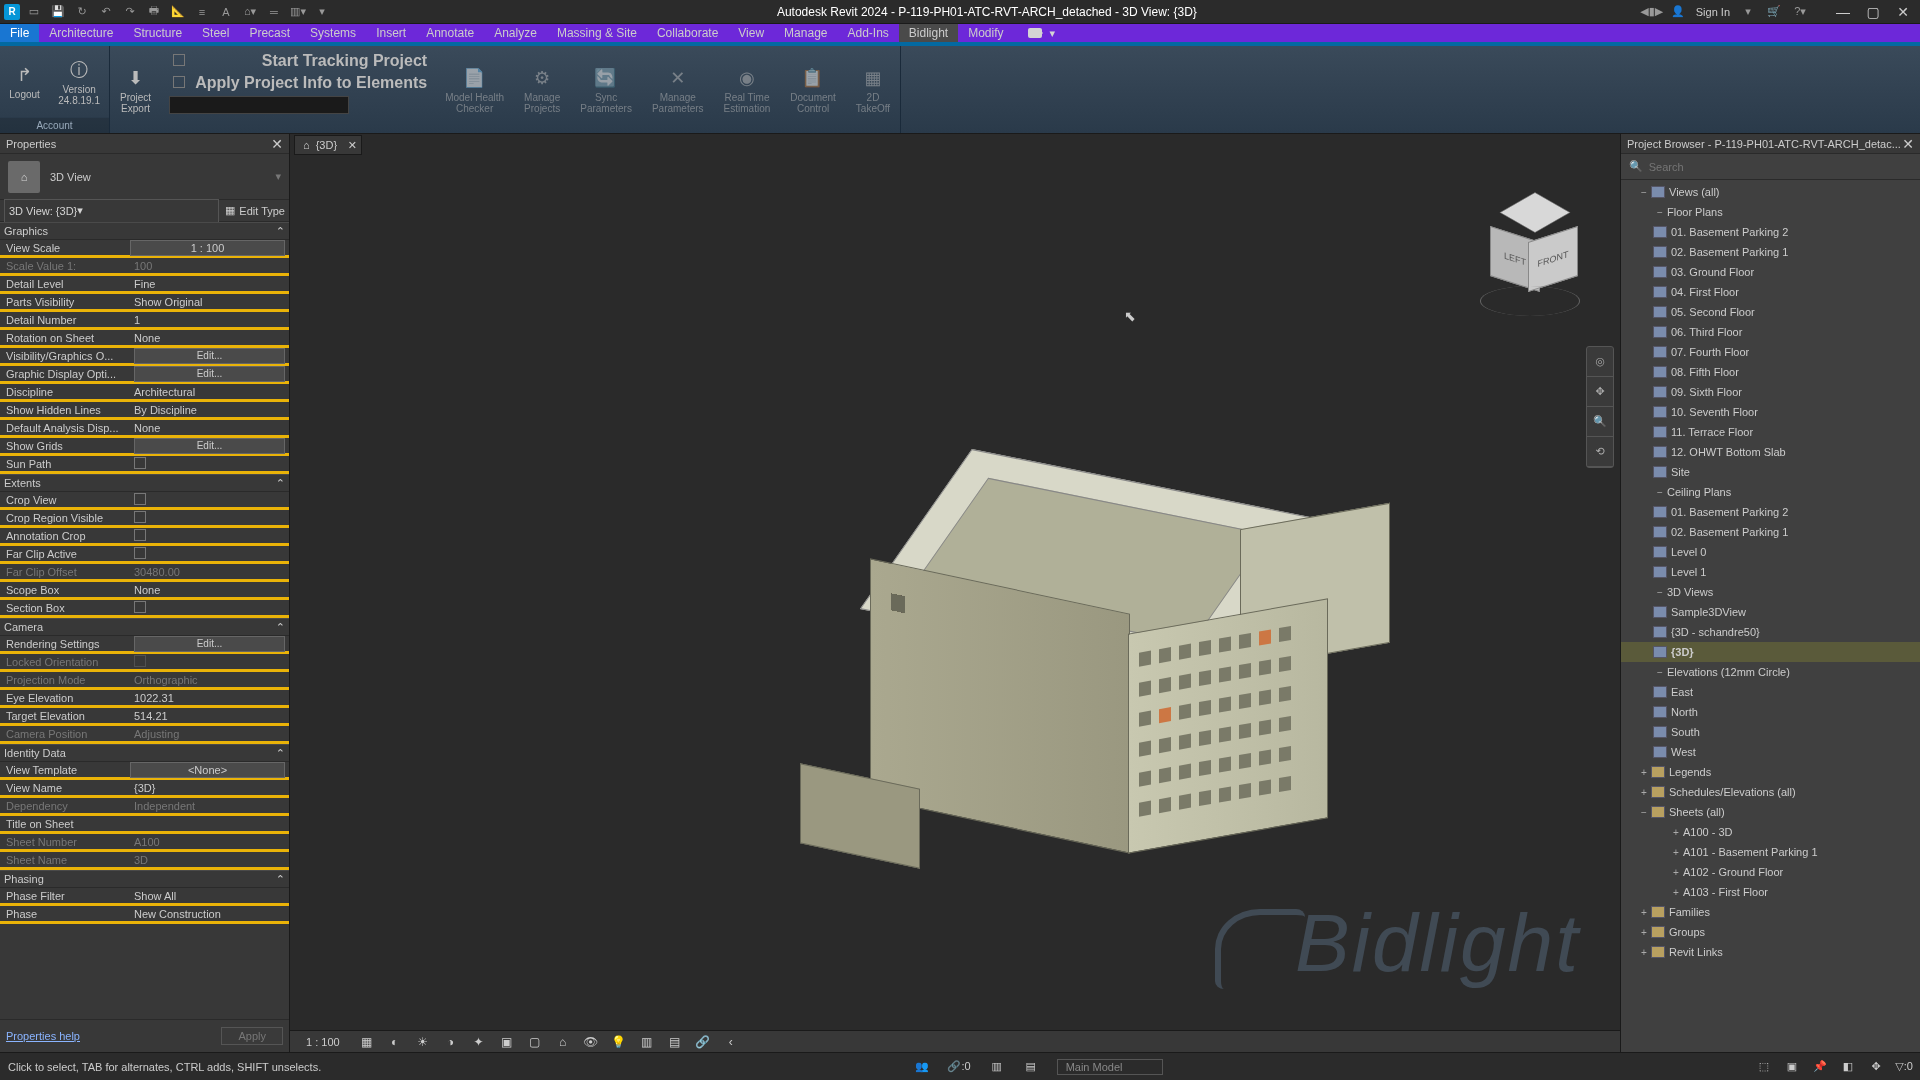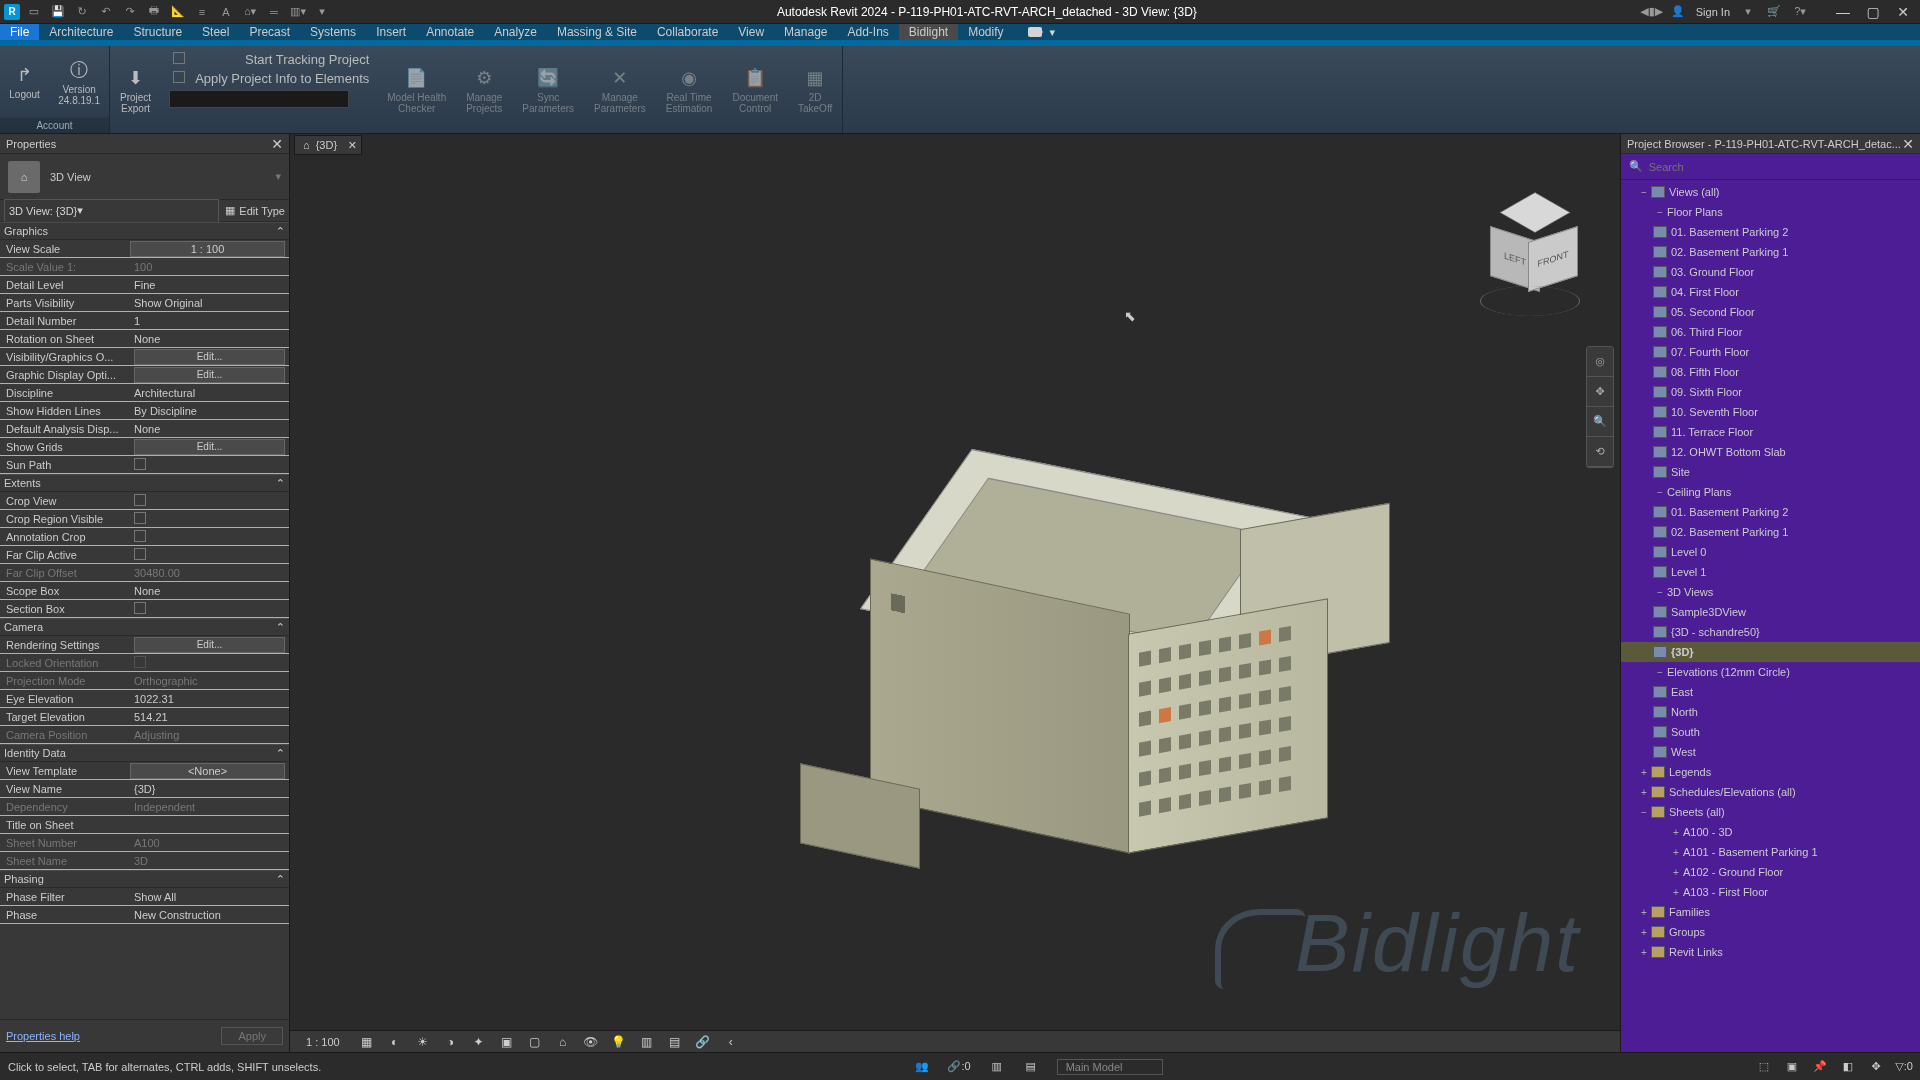--- a/index.html
+++ b/index.html
@@ -9,57 +9,57 @@
 .titlebar { height:24px; background:#2b2b2b; display:flex; align-items:center; padding:0 4px; border-bottom:1px solid #1a1a1a; }
 .titlebar .logo { width:16px; height:16px; background:#0696d7; border-radius:2px; margin-right:6px; display:flex; align-items:center; justify-content:center; color:#fff; font-weight:bold; font-size:10px; }
 .qat { display:flex; gap:8px; align-items:center; }
 .qat-ico { width:16px; height:16px; display:flex; align-items:center; justify-content:center; color:#999; cursor:pointer; }
 .titlebar .title { flex:1; text-align:center; color:#ffffff; font-size:12px; }
 .titlebar .right { display:flex; gap:10px; align-items:center; color:#ccc; }
 .win-ctrl { display:flex; gap:4px; margin-left:12px; }
 .win-btn { width:26px; height:18px; display:flex; align-items:center; justify-content:center; cursor:pointer; font-size:14px; }
 
 
-.menubar { height:22px; background:#0c4a6e; display:flex; align-items:stretch; border-bottom:6px solid #0369a1; }
+.menubar { height:22px; background:#6d28d9; display:flex; align-items:stretch; border-bottom:4px solid #0369a1; }
 .menubar .item { padding:0 10px; display:flex; align-items:center; color:#ccc; cursor:pointer; font-size:12px; }
 .menubar .item.file { background:#1976d2; color:#fff; }
 .menubar .item.active { background:#4a4a4a; }
 .menubar .cam { margin-left:6px; display:flex; align-items:center; padding:0 8px; }
 .cam-ico { width:14px; height:10px; background:#d4d4d4; border-radius:2px; position:relative; }
 .cam-ico::after { content:''; position:absolute; right:-5px; top:1px; border:4px solid transparent; border-left-color:#d4d4d4; }
 
 
 .ribbon { height:88px; background:linear-gradient(#3a4a5a,#2a3a4a); display:flex; border-bottom:1px solid #1a1a1a; }
 .ribbon-group { border-right:1px solid #1a2a3a; display:flex; flex-direction:column; }
 .ribbon-row { display:flex; flex:1; }
 .ribbon-btn { display:flex; flex-direction:column; align-items:center; justify-content:center; padding:4px 10px; cursor:pointer; color:#bbb; min-width:48px; }
 .ribbon-btn.disabled { opacity:0.5; }
 .ribbon-ico { width:24px; height:24px; margin-bottom:2px; display:flex; align-items:center; justify-content:center; font-size:18px; }
 .ribbon-lbl { font-size:10px; text-align:center; line-height:1.1; white-space:pre; }
 .ribbon-sub { height:16px; font-size:10px; text-align:center; color:#99aabb; border-top:1px solid #2a3a4a; display:flex; align-items:center; justify-content:center; background:rgba(0,0,0,0.15); }
-.ribbon-chk { display:flex; align-items:center; gap:6px; padding:2px 8px; color:#bbb; font-size:13px; }
+.ribbon-chk { display:flex; align-items:center; gap:6px; padding:2px 8px; color:#bbb; font-size:16px;font-weight:bold; }
 .ribbon-input { width:180px; height:18px; background:#1a1a1a; border:1px solid #444; margin:2px 8px; }
 
 
 .main { position:absolute; top:134px; left:0; right:0; bottom:28px; display:flex; }
 
 
 .props { width:290px; background:#383838; display:flex; flex-direction:column; border-right:1px solid #1a1a1a; }
 .panel-hdr { height:20px; background:#383838; display:flex; align-items:center; padding:0 6px; color:#ccc; font-size:11px; border-bottom:1px solid #2a2a2a; justify-content:space-between; }
 .panel-hdr .x { cursor:pointer; font-size:14px; color:#ccc; }
 .type-sel { height:46px; display:flex; align-items:center; padding:4px 8px; gap:10px; border-bottom:1px solid #2a2a2a; }
 .type-ico { width:32px; height:32px; background:#6a6a6a; border-radius:2px; display:flex; align-items:center; justify-content:center; }
 .type-lbl { flex:1; color:#ccc; }
 .type-dd { color:#777; }
 .inst-row { height:22px; display:flex; align-items:center; padding:0 4px; border-bottom:1px solid #2a2a2a; }
 .inst-dd { flex:1; background:#383838; border:1px solid #555; height:18px; display:flex; align-items:center; padding:11px 4px; }
 .edit-type { margin-left:6px; display:flex; align-items:center; gap:4px; cursor:pointer; color:#ccc; }
 .props-body { flex:1; overflow-y:auto; }
 .prop-grp { height:18px; background:#383838; color:#ccc; padding:0 4px; display:flex; align-items:center; justify-content:space-between; font-size:11px; border-bottom:1px solid #2a2a2a; border-top:1px solid #4a4a4a; }
-.prop-row { height:18px; display:flex; align-items:center; border-bottom:1px solid #eab308;justify-content:space-between; }
+.prop-row { height:18px; display:flex; align-items:center; border-bottom:3px solid #eab308;justify-content:space-between; }
 .prop-k { width:130px; padding:0 6px; color:#ccc; overflow:hidden; white-space:nowrap; text-overflow:ellipsis; }
 .prop-k.dim { color:#777; }
 .prop-v { flex:1; padding:0 4px; color:#ccc; overflow:hidden; }
 .prop-v .btn { width:100%; height:16px; background:#4a4a4a; border:1px solid #666; text-align:center; font-size:10px; line-height:14px; cursor:pointer; }
 .prop-v .chk { width:12px; height:12px; border:1px solid #777; display:inline-block; }
 .prop-v.boxed { border:1px solid #666; background:#4a4a4a; height:16px; margin:1px 4px 1px 0; text-align:center; line-height:14px; }
 .props-foot { height:24px; border-top:1px solid #2a2a2a; display:flex; align-items:center; padding:16px 6px; justify-content:space-between; }
 .props-foot a { color:#8ab4ff; text-decoration:underline; font-size:11px; }
 .props-foot .apply { padding:2px 16px; border:1px solid #555; background:#3a3a3a; color:#777; }
 
@@ -98,21 +98,21 @@
 
 .navbar-rt { position:absolute; right:6px; top:190px; width:28px; background:#3a3a3a; border:1px solid #555; border-radius:3px; }
 .navbar-rt .nb { height:30px; display:flex; align-items:center; justify-content:center; color:#aaa; cursor:pointer; border-bottom:1px solid #555; }
 
 
 .viewctrl { height:22px; background:#383838; border-top:1px solid #1a1a1a; display:flex; align-items:center; padding:0 8px; gap:10px; color:#ccc; }
 .viewctrl .scale { padding:0 8px; }
 .vc-ico { width:18px; height:16px; display:flex; align-items:center; justify-content:center; cursor:pointer; font-size:12px; }
 
 
-.browser { width:300px; background:#4c1d95; display:flex; flex-direction:column; border-left:1px solid #1a1a1a; }
+.browser { width:300px; background:#404040; display:flex; flex-direction:column; border-left:1px solid #1a1a1a; }
 .search-row { height:26px; display:flex; align-items:center; padding:0 8px; gap:6px; border-bottom:1px solid #2a2a2a; }
 .search-row input { flex:1; background:transparent; border:none; color:#ccc; outline:none; font-size:11px; }
 .tree { flex:1; overflow-y:auto; padding:2px 0; }
 .tn { display:flex; align-items:center; height:20px; padding-right:4px; cursor:pointer; color:#ccc; white-space:nowrap; }
 .tn .tw { width:14px; text-align:center; color:#aaa; font-size:10px; }
 .tn .ico { width:14px; height:12px; margin-right:4px; background:#7a8cad; border:1px solid #556; flex-shrink:0; }
 .tn .ico.fold { background:#b8a060; }
 .tn.sel { background:#5a5a3a; }
 .tn.bold { font-weight:bold; }
 .ind1 { padding-left:16px; } .ind2 { padding-left:32px; } .ind3 { padding-left:48px; } .ind4 { padding-left:32px; }

